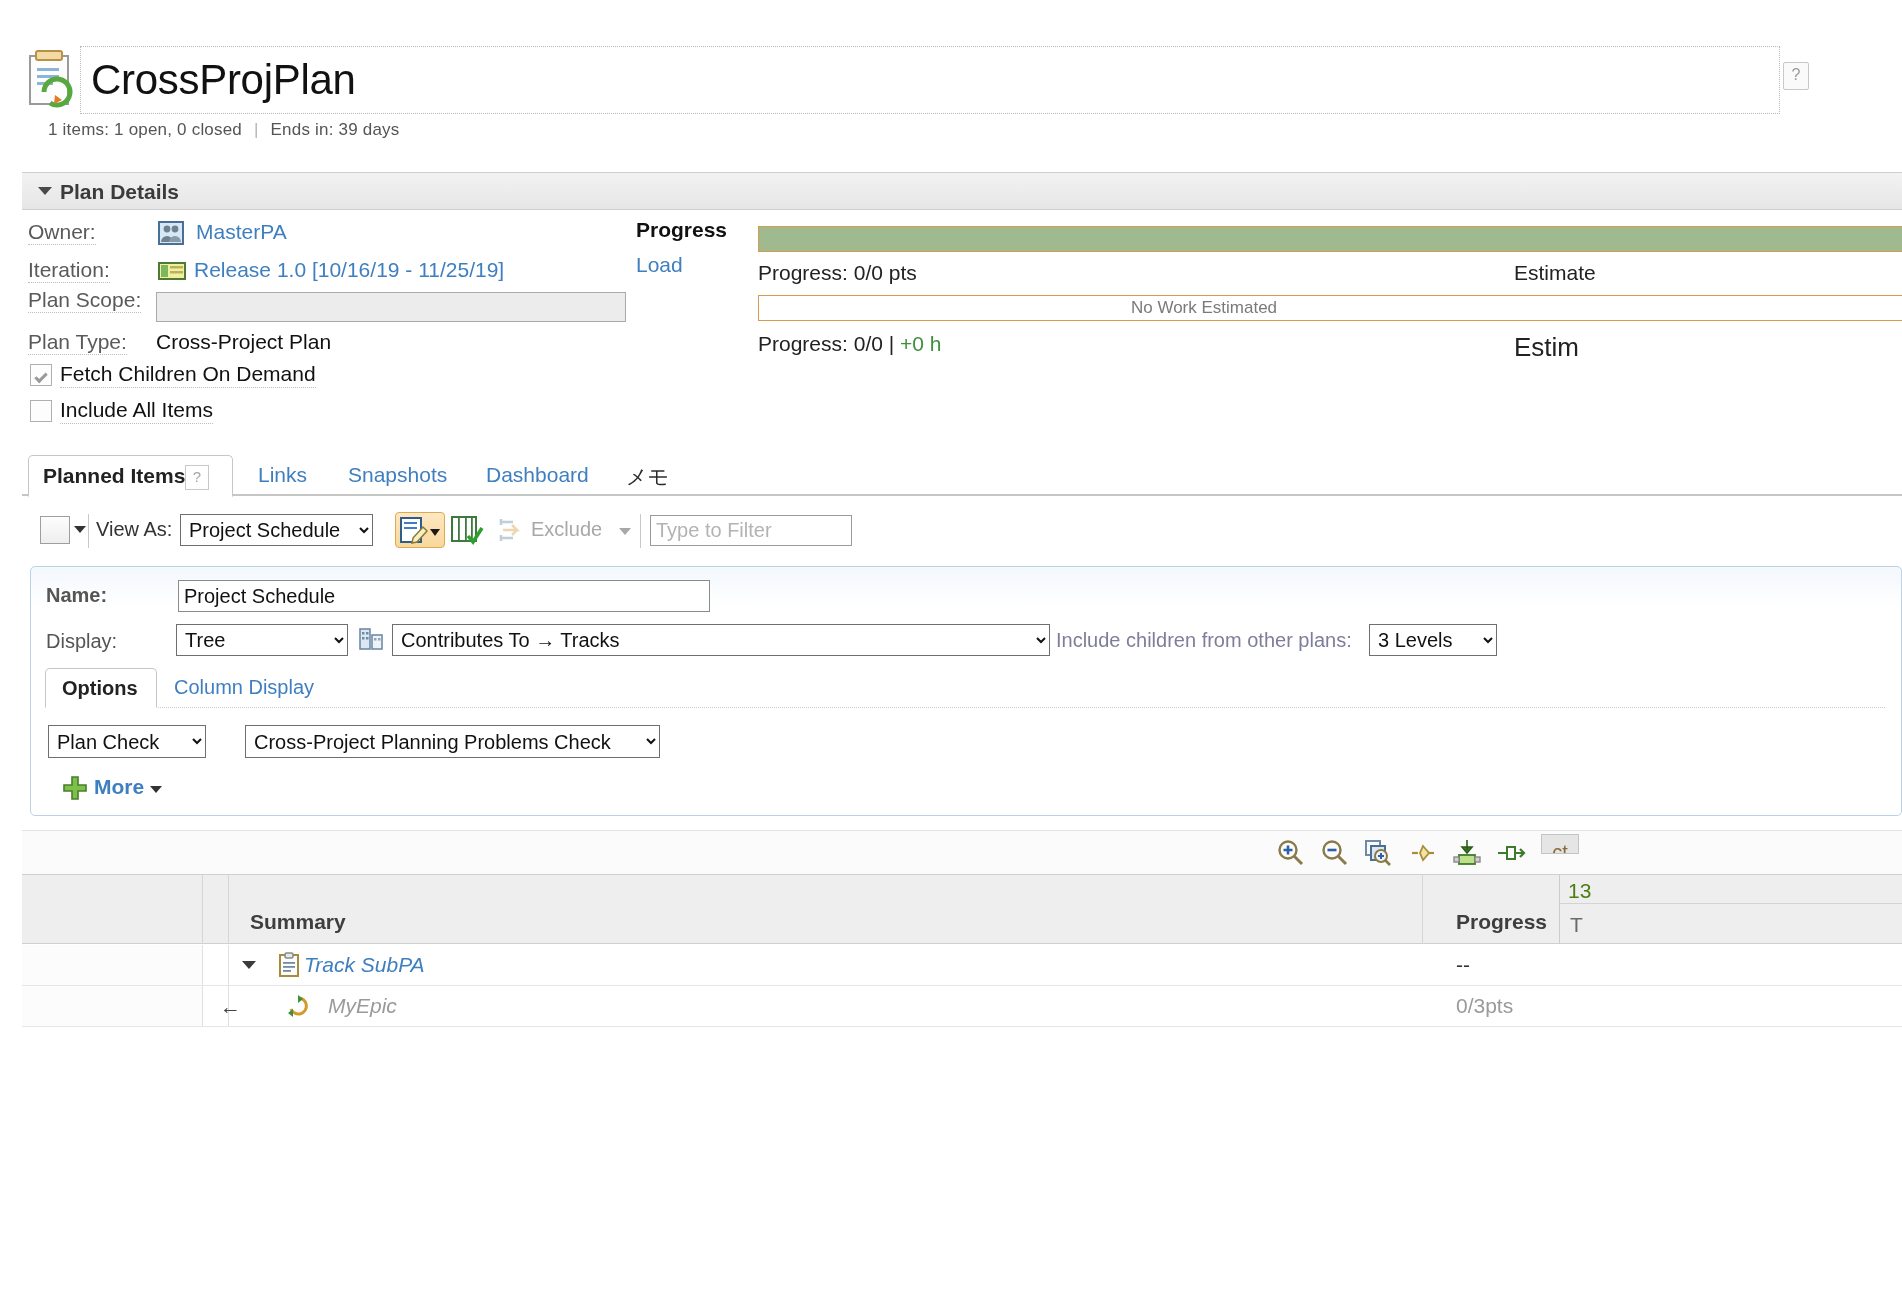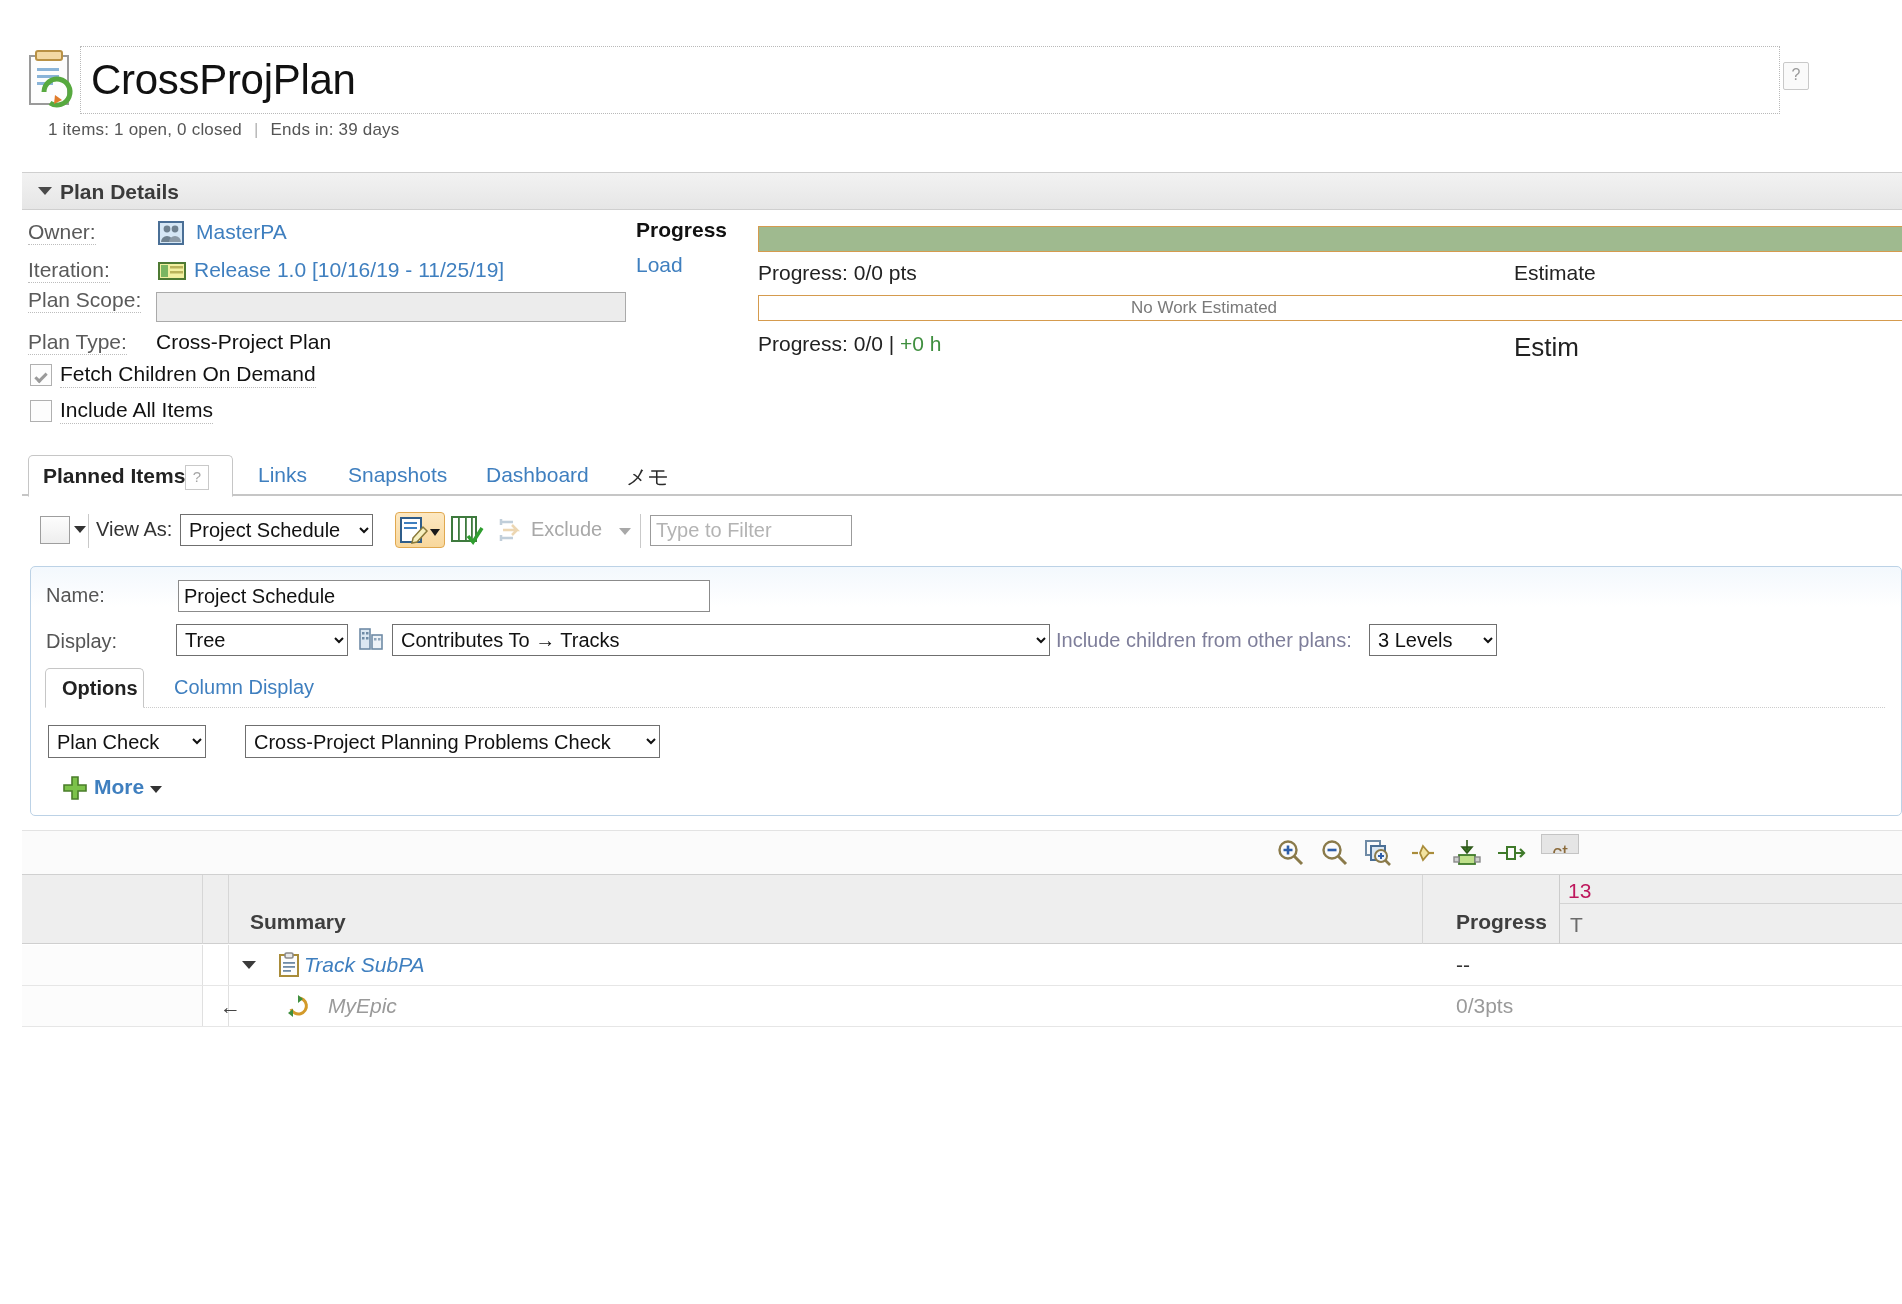--- a/index.html
+++ b/index.html
@@ -170,21 +170,21 @@
     border:1px solid #8b8b8b;background:#fff;box-sizing:border-box;
     font-family:"Liberation Sans", sans-serif;font-size:20px;color:#111;padding:0 5px;
   }
   .sel-display{position:absolute;left:176px;top:624px;width:172px;height:32px;}
   .ico-hier{position:absolute;left:358px;top:626px;width:26px;height:26px;}
   .sel-contrib{position:absolute;left:392px;top:624px;width:658px;height:32px;}
   .inc-lbl{position:absolute;left:1056px;top:629px;font-size:20px;color:#7e7e9a;white-space:nowrap;}
   .sel-levels{position:absolute;left:1369px;top:624px;width:128px;height:32px;}
 
   .otab{
-    position:absolute;left:45px;top:668px;width:99px;height:40px;
+    position:absolute;left:45px;top:668px;width:112px;height:40px;
     border:1px solid #c6c6c6;border-bottom:1px solid #fff;background:#fff;
     border-radius:5px 5px 0 0;box-sizing:border-box;z-index:3;
   }
   .otab .t{position:absolute;left:16px;top:8px;font-size:20px;font-weight:bold;color:#222;}
   .otab2{position:absolute;left:174px;top:676px;font-size:20px;color:#3f7fbf;}
   .otabline{position:absolute;left:45px;top:707px;width:1840px;height:1px;
     border-top:1px dotted #cccccc;}
 
   .sel-plancheck{position:absolute;left:48px;top:725px;width:158px;height:33px;}
   .sel-problems{position:absolute;left:245px;top:725px;width:415px;height:33px;}
@@ -206,21 +206,21 @@
     font-size:20px;color:#8a6a3a;text-align:center;line-height:34px;overflow:hidden;
   }
 
   
   .grid{position:absolute;left:22px;top:874px;width:1880px;height:180px;}
   .ghead{position:absolute;left:0;top:0;width:1880px;height:70px;
     background:#eeeeee;border-top:1px solid #d0d0d0;border-bottom:1px solid #cfcfcf;box-sizing:border-box;}
   .gcell-div{position:absolute;top:0;width:1px;height:69px;background:#d6d6d6;}
   .gh-summary{position:absolute;left:228px;top:35px;font-size:21px;font-weight:bold;color:#3e3e3e;}
   .gh-progress{position:absolute;left:1434px;top:35px;font-size:21px;font-weight:bold;color:#3e3e3e;}
-  .gh-13{position:absolute;left:1546px;top:4px;font-size:21px;color:#be185d;}
+  .gh-13{position:absolute;left:1546px;top:4px;font-size:21px;color:#4d7c0f;}
   .gh-T{position:absolute;left:1548px;top:38px;font-size:21px;color:#6b6b6b;}
   .gh-right-div{position:absolute;left:1537px;top:0;width:1px;height:69px;background:#cccccc;}
   .gh-sub{position:absolute;left:1538px;top:28px;width:342px;height:42px;
     border-top:1px solid #d3d3d3;box-sizing:border-box;}
 
   .grow{position:absolute;left:0;width:1880px;height:41px;
     border-bottom:1px solid #e6e6e6;box-sizing:border-box;background:#fff;}
   .grow .lead{position:absolute;left:0;top:0;width:180px;height:40px;
     border-right:1px solid #e0e0e0;background:#fcfcfc;}
   .grow .lead2{position:absolute;left:181px;top:0;width:25px;height:40px;
@@ -377,21 +377,21 @@
       <path d="M6 14 h14 l-5 -5 M20 14 l-5 5" fill="none" stroke="#d3a04a" stroke-width="2.5"></path>
     </svg>
   </div>
   <div class="excl">Exclude</div>
   <div class="excl-caret"></div>
   <div class="vsep" style="left:640px;top:514px;height:34px;"></div>
   <input class="filter-input" placeholder="Type to Filter" style="">
 
   <div class="panel"></div>
 
-  <div class="p-lbl" style="left:46px;top:584px;">Name:</div>
+  <div class="p-lbl" style="left:46px;top:584px;font-weight:bold;">Name:</div>
   <input class="name-input" value="Project Schedule" style="">
 
   <div class="p-lbl" style="left:46px;top:630px;">Display:</div>
   <select class="sel sel-display">
     <option>Tree</option>
   </select>
   <div class="ico-hier">
     <svg width="26" height="26" viewBox="0 0 26 26">
       <rect x="2" y="3" width="10" height="20" fill="#dbe7f2" stroke="#6f8ba6" stroke-width="1.6"></rect>
       <rect x="4" y="6" width="2.5" height="2.5" fill="#6f8ba6"></rect>

